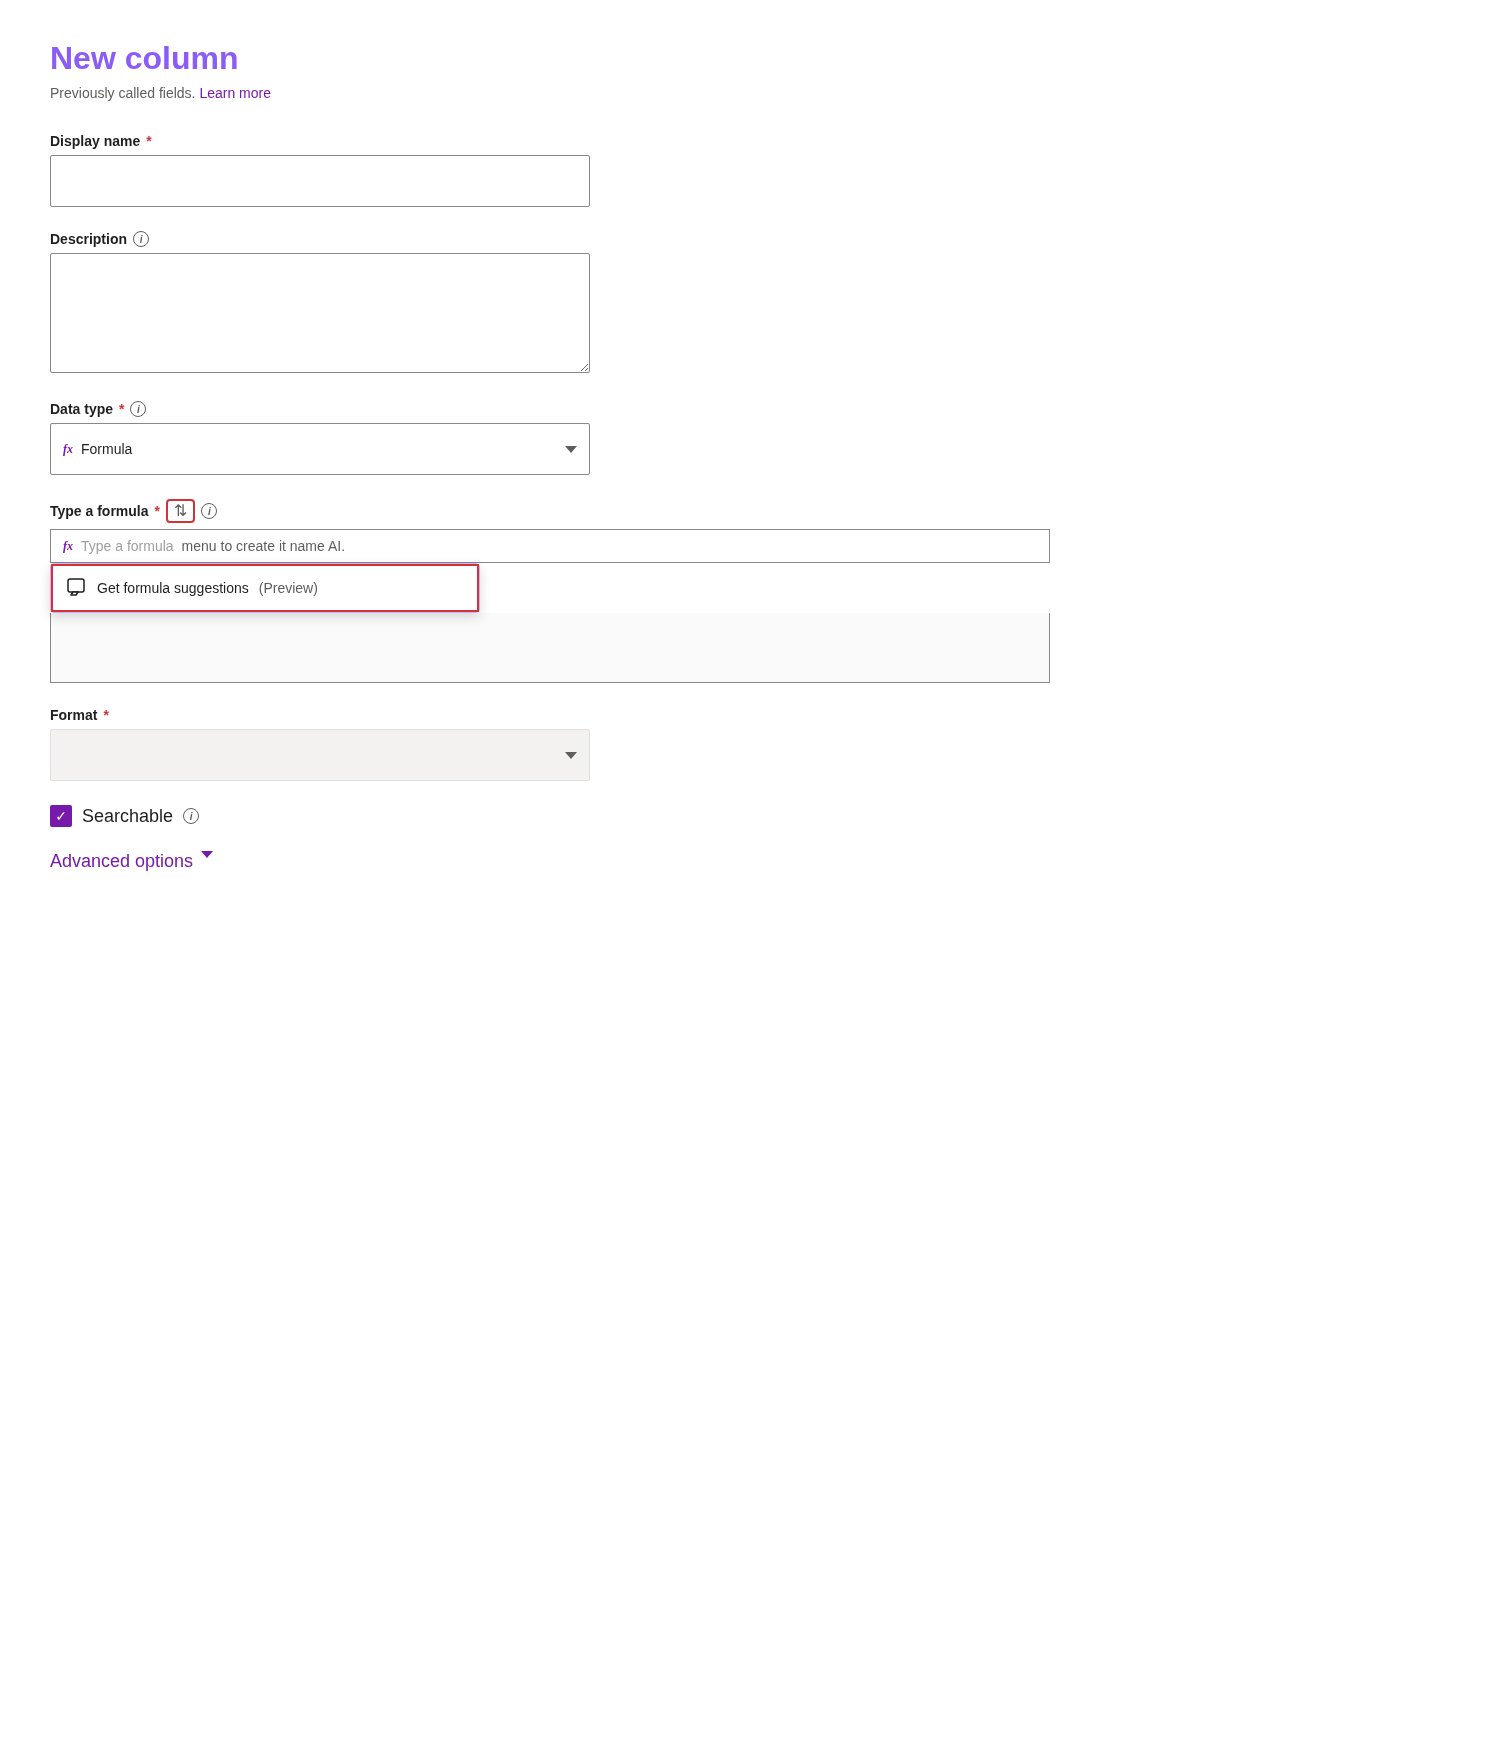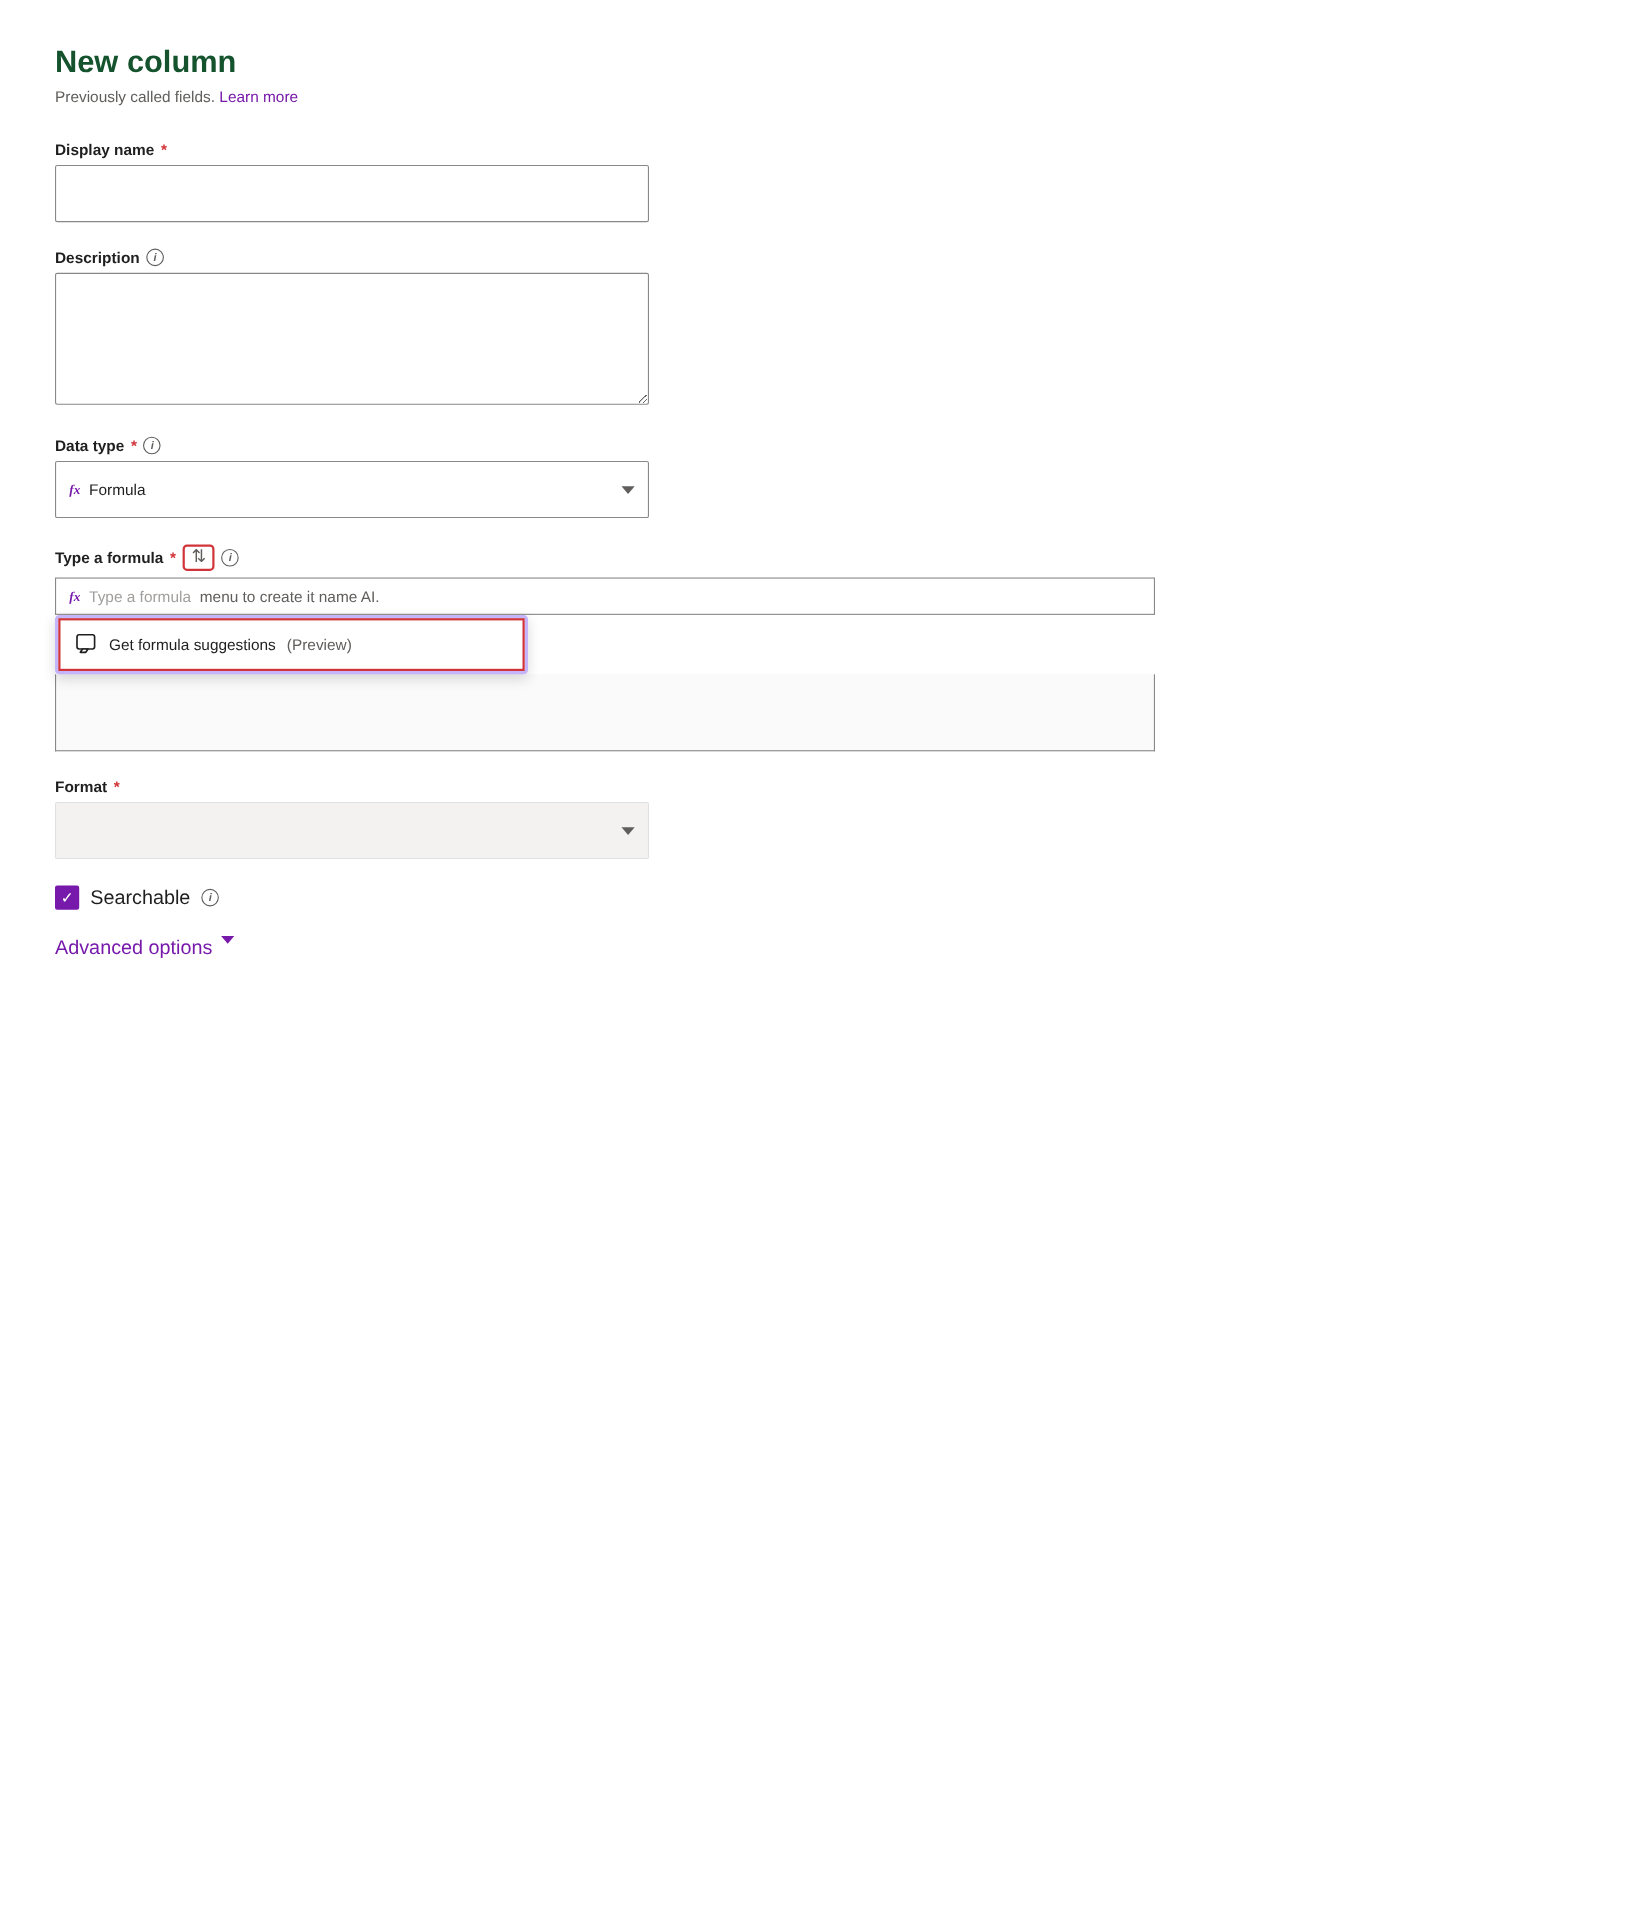--- a/index.html
+++ b/index.html
@@ -11,23 +11,23 @@
     body {
       font-family: 'Segoe UI', -apple-system, BlinkMacSystemFont, sans-serif;
       background: #ffffff;
       color: #1f1f1f;
       width: 1485px;
       min-height: 1747px;
       padding: 40px 50px;
     }
 
     .page-title {
-      font-size: 28px;
+      font-size: 32px;
       font-weight: 700;
-      color: #14532d;
+      color: #8b5cf6;
       margin-bottom: 8px;
     }
 
     .subtitle {
       font-size: 14px;
       color: #605e5c;
       margin-bottom: 32px;
     }
 
     .subtitle a {
@@ -169,21 +169,21 @@
     }
 
     .formula-placeholder {
       color: #a19f9d;
       font-size: 14px;
     }
 
     .formula-dropdown {
       position: relative;
       background: #ffffff;
-      border: 3px solid #c4b5fd;
+      border: 1px solid #c4b5fd;
       border-radius: 4px;
       box-shadow: 0 4px 12px rgba(0,0,0,0.15);
       width: 430px;
       z-index: 100;
       margin-top: 0;
     }
 
     .formula-dropdown-item {
       display: flex;
       align-items: center;

